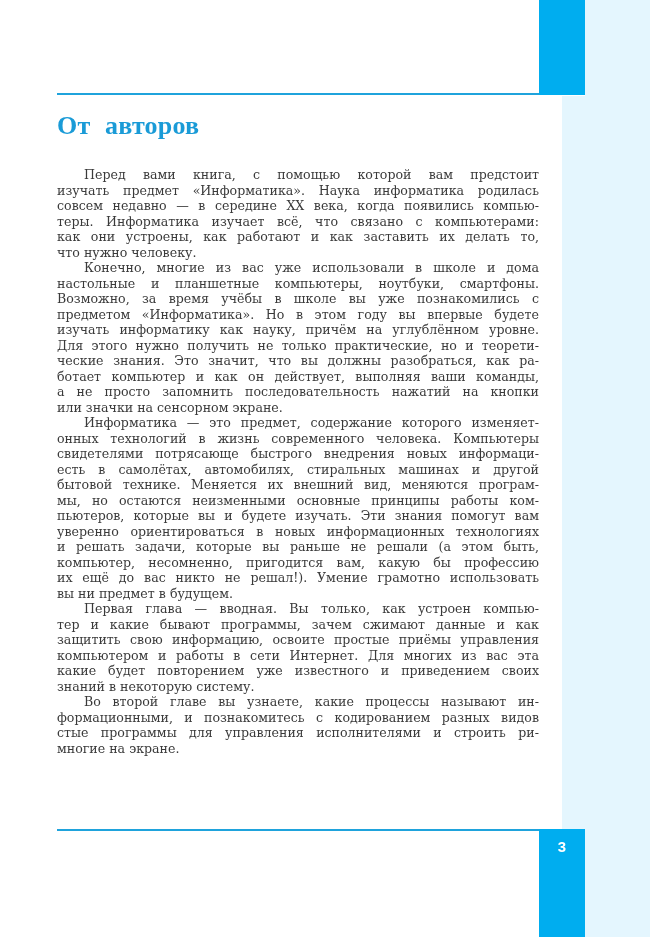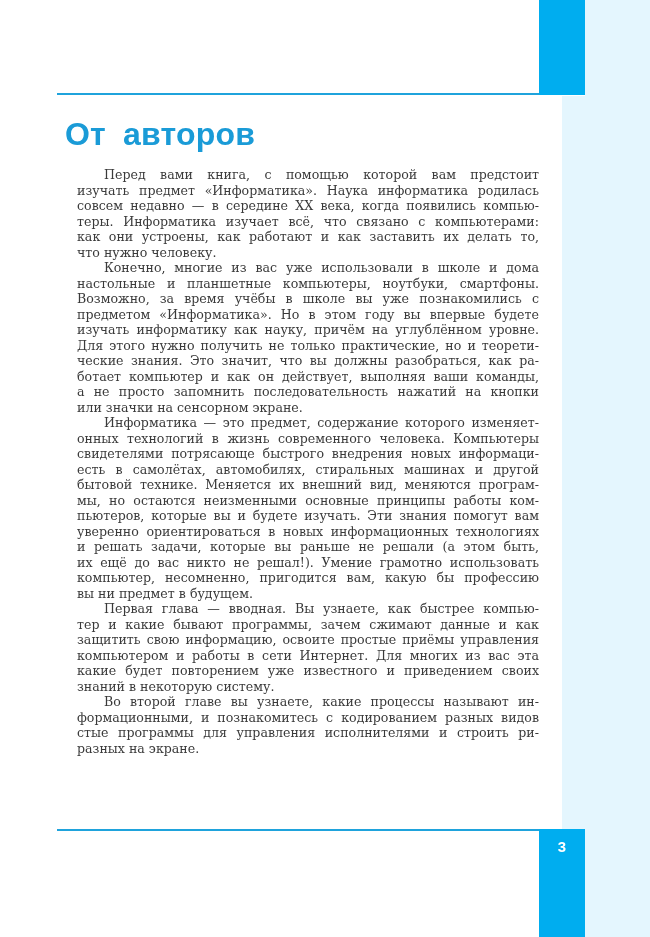--- a/index.html
+++ b/index.html
@@ -57,25 +57,25 @@
     text-align: center;
     color: #ffffff;
     font-family: "Liberation Sans", "DejaVu Sans", sans-serif;
     font-weight: bold;
     font-size: 15px;
     line-height: 18px;
   }
   .title {
     position: absolute;
     left: 57px; top: 110px;
-    margin: 8px;
+    margin: 0;
     color: #1a9bd7;
-    font-family: Liberation Sans, sans-serif;
+    font-family: Liberation Serif, serif;
     font-weight: bold;
-    font-size: 32px;
+    font-size: 26px;
     line-height: 32px;
     word-spacing: 8px;
     letter-spacing: 0.2px;
   }
   .body-text {
     position: absolute;
     left: 57px; top: 167px;
     width: 482px;
     color: #3a3a3a;
     font-size: 12.6px;
@@ -83,21 +83,20 @@
   }
   .para { margin: 0; }
   .line {
     display: block;
     white-space: nowrap;
     height: 15.5px;
     text-align: justify;
     text-align-last: justify;
     white-space: normal;
     overflow: hidden;
-    margin-left: 20px;
   }
   .line.first { text-indent: 27px; }
   .line.last { text-align-last: left; }
 </style>
 </head>
 <body>
 
 <div class="light-strip-top"></div>
 <div class="light-strip"></div>
 <div class="top-band"></div>
@@ -132,40 +131,40 @@
   <p class="para">
     <span class="line first">Информатика — это предмет, содержание которого изменяет-</span>
     <span class="line">онных технологий в жизнь современного человека. Компьютеры</span>
     <span class="line">свидетелями потрясающе быстрого внедрения новых информаци-</span>
     <span class="line">есть в самолётах, автомобилях, стиральных машинах и другой</span>
     <span class="line">бытовой технике. Меняется их внешний вид, меняются програм-</span>
     <span class="line">мы, но остаются неизменными основные принципы работы ком-</span>
     <span class="line">пьютеров, которые вы и будете изучать. Эти знания помогут вам</span>
     <span class="line">уверенно ориентироваться в новых информационных технологиях</span>
     <span class="line">и решать задачи, которые вы раньше не решали (а этом быть,</span>
+    <span class="line">компьютер, несомненно, пригодится вам, какую бы профессию</span>
     <span class="line">их ещё до вас никто не решал!). Умение грамотно использовать</span>
-    <span class="line">компьютер, несомненно, пригодится вам, какую бы профессию</span>
     <span class="line last">вы ни предмет в будущем.</span>
   </p>
 
   <p class="para">
-    <span class="line first">Первая глава — вводная. Вы узнаете, как быстрее компью-</span>
+    <span class="line first">Первая глава — вводная. Вы только, как устроен компью-</span>
     <span class="line">тер и какие бывают программы, зачем сжимают данные и как</span>
     <span class="line">защитить свою информацию, освоите простые приёмы управления</span>
     <span class="line">компьютером и работы в сети Интернет. Для многих из вас эта</span>
     <span class="line">какие будет повторением уже известного и приведением своих</span>
     <span class="line last">знаний в некоторую систему.</span>
   </p>
 
   <p class="para">
     <span class="line first">Во второй главе вы узнаете, какие процессы называют ин-</span>
     <span class="line">формационными, и познакомитесь с кодированием разных видов</span>
   </p>
 
   <p class="para">
     <span class="line">стые программы для управления исполнителями и строить ри-</span>
-    <span class="line last">разных на экране.</span>
+    <span class="line last">многие на экране.</span>
   </p>
 </div>
 
 <div class="bottom-rule"></div>
 <div class="bottom-band"></div>
 <div class="page-number">3</div>
 
 </body></html>

